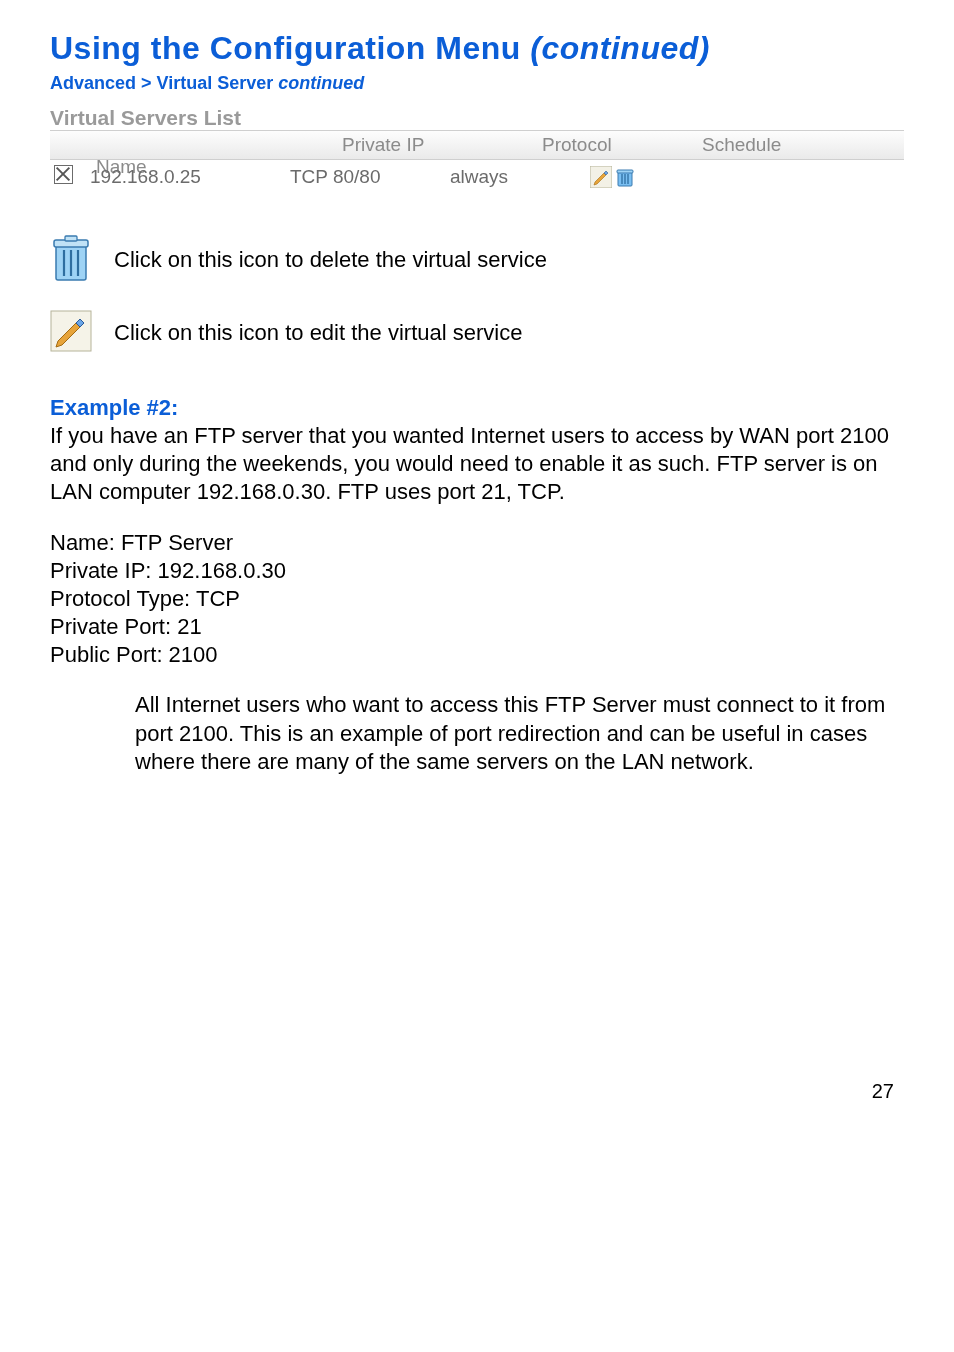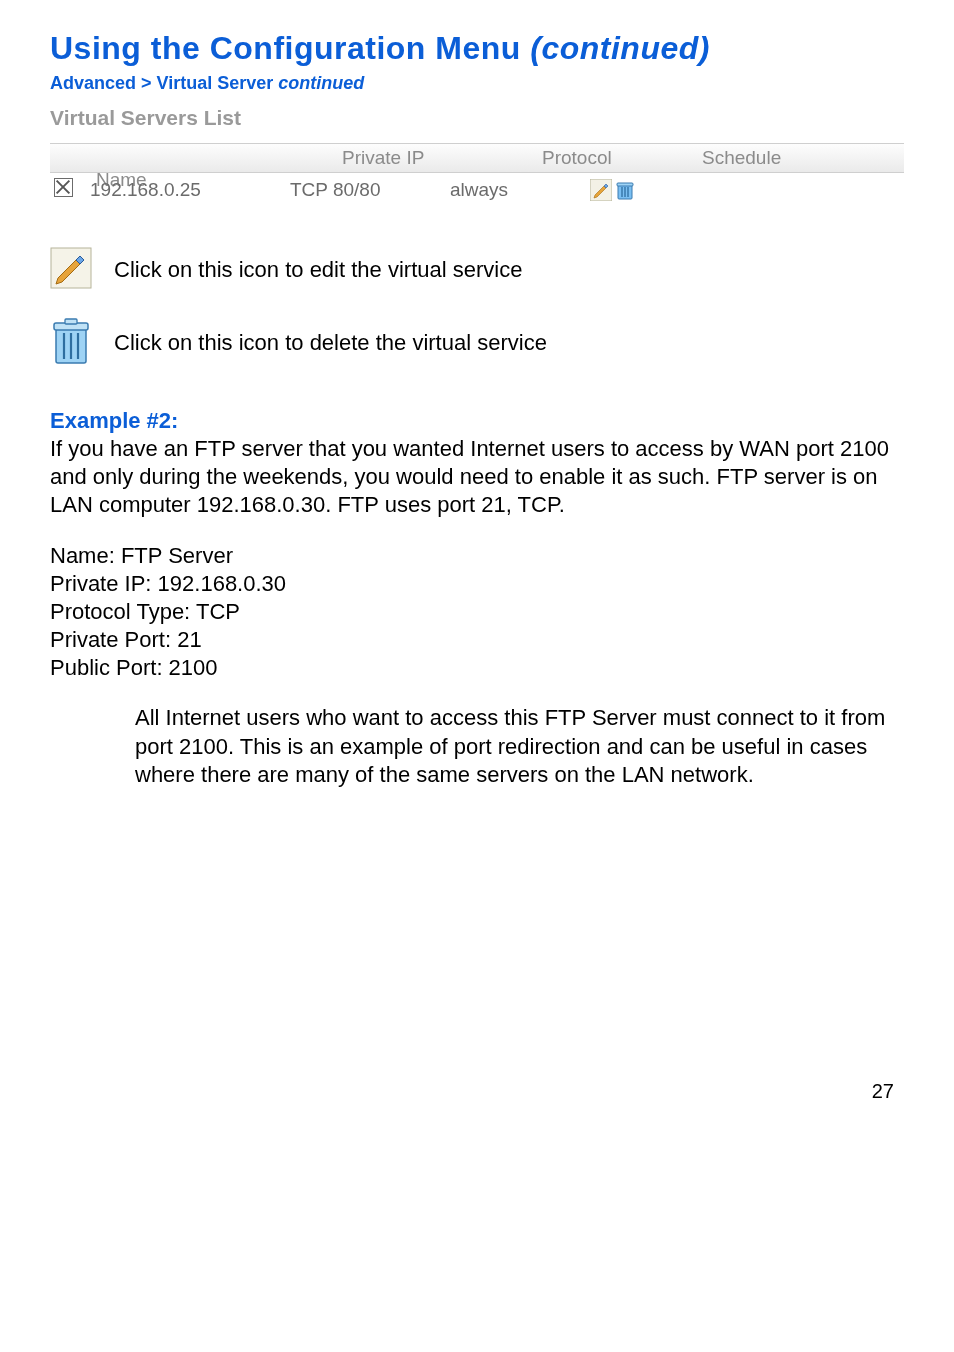--- a/index.html
+++ b/index.html
@@ -29,21 +29,21 @@
     color: #0b5ed7;
     font-size: 18px;
     font-weight: bold;
     margin: 0 0 12px 0;
   }
   .breadcrumb .italic { font-style: italic; }
   .vsl-title {
     color: #9a9a9a;
     font-weight: bold;
     font-size: 21px;
-    margin: 0 0 13px 0;
+    margin: 0 0 0 0;
   }
   .vsl-header {
     background: linear-gradient(#fdfdfd, #eaeaea);
     border-top: 1px solid #cfcfcf;
     border-bottom: 1px solid #cfcfcf;
     height: 28px;
     display: flex;
     align-items: center;
     color: #8b8b8b;
     font-size: 19px;
@@ -151,40 +151,40 @@
           <line x1="11" y1="8" x2="11" y2="18" stroke="#2e6ea0" stroke-width="1.3"></line>
           <line x1="14" y1="8" x2="14" y2="18" stroke="#2e6ea0" stroke-width="1.3"></line>
         </svg>
       </span>
     </div>
   </div>
 
   <div class="legend">
     <div class="legend-row">
       <span>
-        <svg viewBox="0 0 42 42" width="42" height="42">
-          <rect x="1" y="1" width="40" height="40" fill="#f5f3e8" stroke="#b6b49a" stroke-width="1"></rect>
-          <path d="M8 31 L26 13 L30 17 L12 35 L6 37 Z" fill="#e7a43a" stroke="#a36b12" stroke-width="1"></path>
-          <path d="M26 13 L30 9 L34 13 L30 17 Z" fill="#6aa5e6" stroke="#2a5a99" stroke-width="1"></path>
-        </svg>
-      </span>
-      <span class="legend-text">Click on this icon to edit the virtual service</span>
-    </div>
-    <div class="legend-row">
-      <span>
         <svg viewBox="0 0 42 48" width="42" height="48">
           <rect x="6" y="12" width="30" height="34" rx="2" fill="#9ed3f5" stroke="#3a7bb0" stroke-width="1.5"></rect>
           <rect x="4" y="6" width="34" height="7" rx="2" fill="#c0e2f6" stroke="#3a7bb0" stroke-width="1.5"></rect>
           <rect x="15" y="2" width="12" height="5" rx="1" fill="#c0e2f6" stroke="#3a7bb0" stroke-width="1.3"></rect>
           <line x1="14" y1="16" x2="14" y2="42" stroke="#2e6ea0" stroke-width="2.2"></line>
           <line x1="21" y1="16" x2="21" y2="42" stroke="#2e6ea0" stroke-width="2.2"></line>
           <line x1="28" y1="16" x2="28" y2="42" stroke="#2e6ea0" stroke-width="2.2"></line>
         </svg>
       </span>
       <span class="legend-text">Click on this icon to delete the virtual service</span>
+    </div>
+    <div class="legend-row">
+      <span>
+        <svg viewBox="0 0 42 42" width="42" height="42">
+          <rect x="1" y="1" width="40" height="40" fill="#f5f3e8" stroke="#b6b49a" stroke-width="1"></rect>
+          <path d="M8 31 L26 13 L30 17 L12 35 L6 37 Z" fill="#e7a43a" stroke="#a36b12" stroke-width="1"></path>
+          <path d="M26 13 L30 9 L34 13 L30 17 Z" fill="#6aa5e6" stroke="#2a5a99" stroke-width="1"></path>
+        </svg>
+      </span>
+      <span class="legend-text">Click on this icon to edit the virtual service</span>
     </div>
   </div>
 
   <div class="body-text">
     <p class="para" style="margin-bottom:8px">
       <span class="example-label">Example #2:</span><br>
       <span>If you have an FTP server that you wanted Internet users to access by WAN port 2100 and only during the weekends, you would need to enable it as such. FTP server is on LAN computer 192.168.0.30. FTP uses port 21, TCP.</span>
     </p>
     <p class="para" style="margin-top:22px; margin-bottom:22px">
       <span>Name: FTP Server</span><br>

